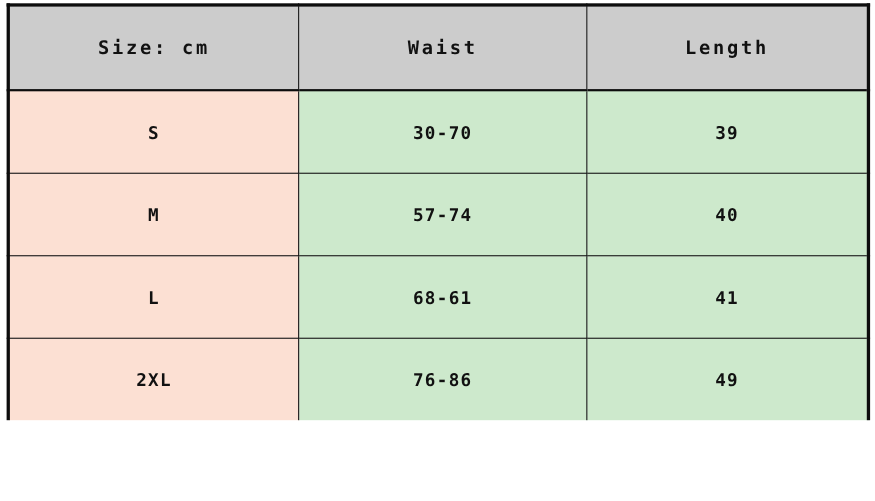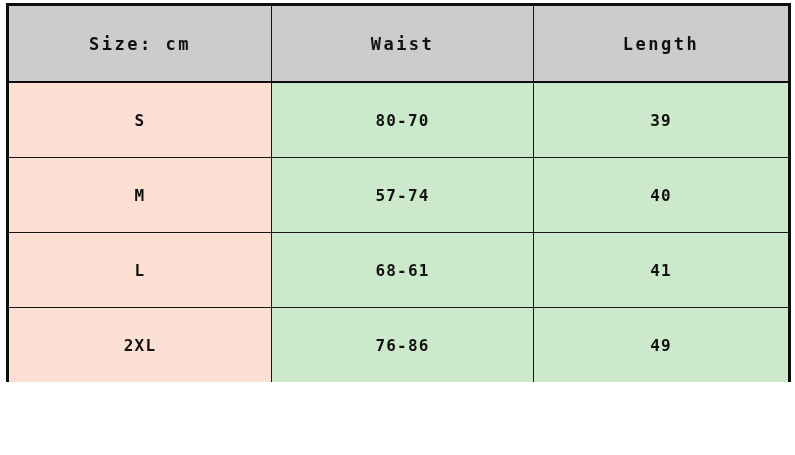--- a/index.html
+++ b/index.html
@@ -115,21 +115,21 @@
       </tr>
     </thead>
 
     <tbody>
 
       <tr class="data-row">
         <td class="cell-size">
           <span class="cell-text">S</span>
         </td>
         <td class="cell-measure">
-          <span class="cell-text">80-70</span>
+          <span class="cell-text">30-70</span>
         </td>
         <td class="cell-measure">
           <span class="cell-text">39</span>
         </td>
       </tr>
 
       <tr class="data-row">
         <td class="cell-size">
           <span class="cell-text">M</span>
         </td>

